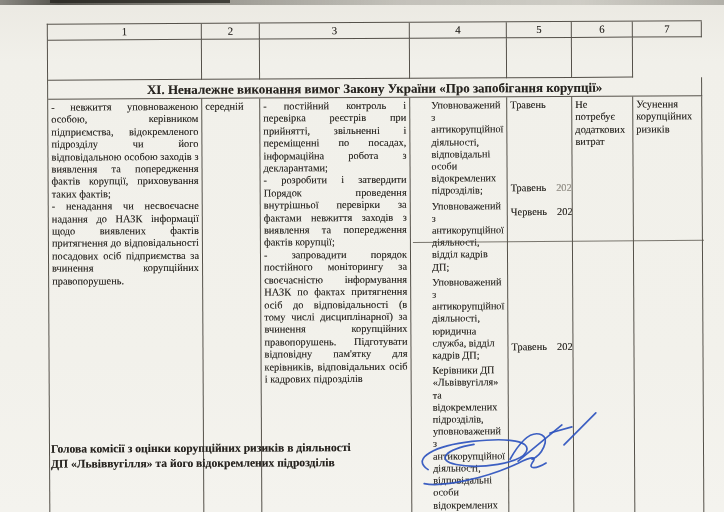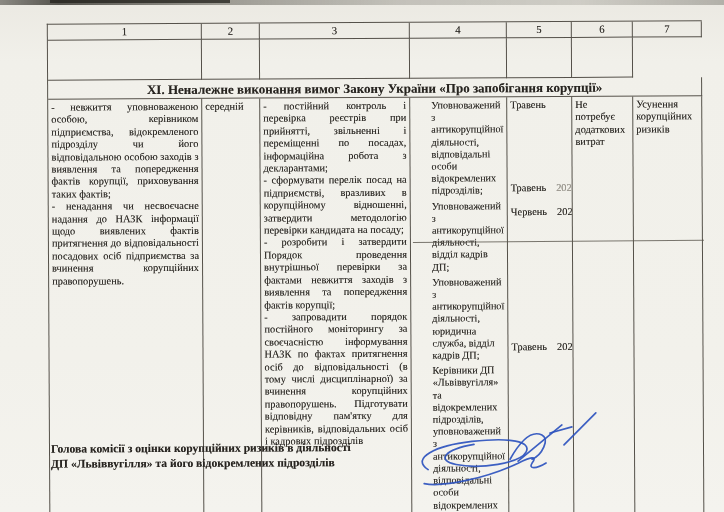--- a/index.html
+++ b/index.html
@@ -110,21 +110,20 @@
           <p>- невжиття уповноваженою особою, керівником підприємства, відокремленого підрозділу чи його відповідальною особою заходів з виявлення та попередження фактів корупції, приховування таких фактів;</p>
           <p>- ненадання чи несвоєчасне надання до НАЗК інформації щодо виявлених фактів притягнення до відповідальності посадових осіб підприємства за вчинення корупційних правопорушень.</p>
         </div>
 
         <div class="cell">
           <span>середній</span>
         </div>
 
         <div class="cell just">
           <p>- постійний контроль і перевірка реєстрів при прийнятті, звільненні і переміщенні по посадах, інформаційна робота з декларантами;</p>
-          <p>- сформувати перелік посад на підприємстві, вразливих в корупційному відношенні, затвердити методологію перевірки кандидата на посаду;</p>
           <p>- розробити і затвердити Порядок проведення внутрішньої перевірки за фактами невжиття заходів з виявлення та попередження фактів корупції;</p>
           <p>- запровадити порядок постійного моніторингу за своєчасністю інформування НАЗК по фактах притягнення осіб до відповідальності (в тому числі дисциплінарної) за вчинення корупційних правопорушень. Підготувати відповідну пам'ятку для керівників, відповідальних осіб і кадрових підрозділів</p>
         </div>
 
         <div class="cell resp">
           <p>Уповноважений з антикорупційної діяльності, відповідальні особи відокремлених підрозділів;</p>
           <p>Уповноважений з антикорупційної діяльності, відділ кадрів ДП;</p>
           <p>Уповноважений з антикорупційної діяльності, юридична служба, відділ кадрів ДП;</p>
           <p>Керівники ДП «Львіввугілля» та відокремлених підрозділів, уповноважений з антикорупційної діяльності, відповідальні особи відокремлених підрозділів, кадрові служби</p>
         </div>

